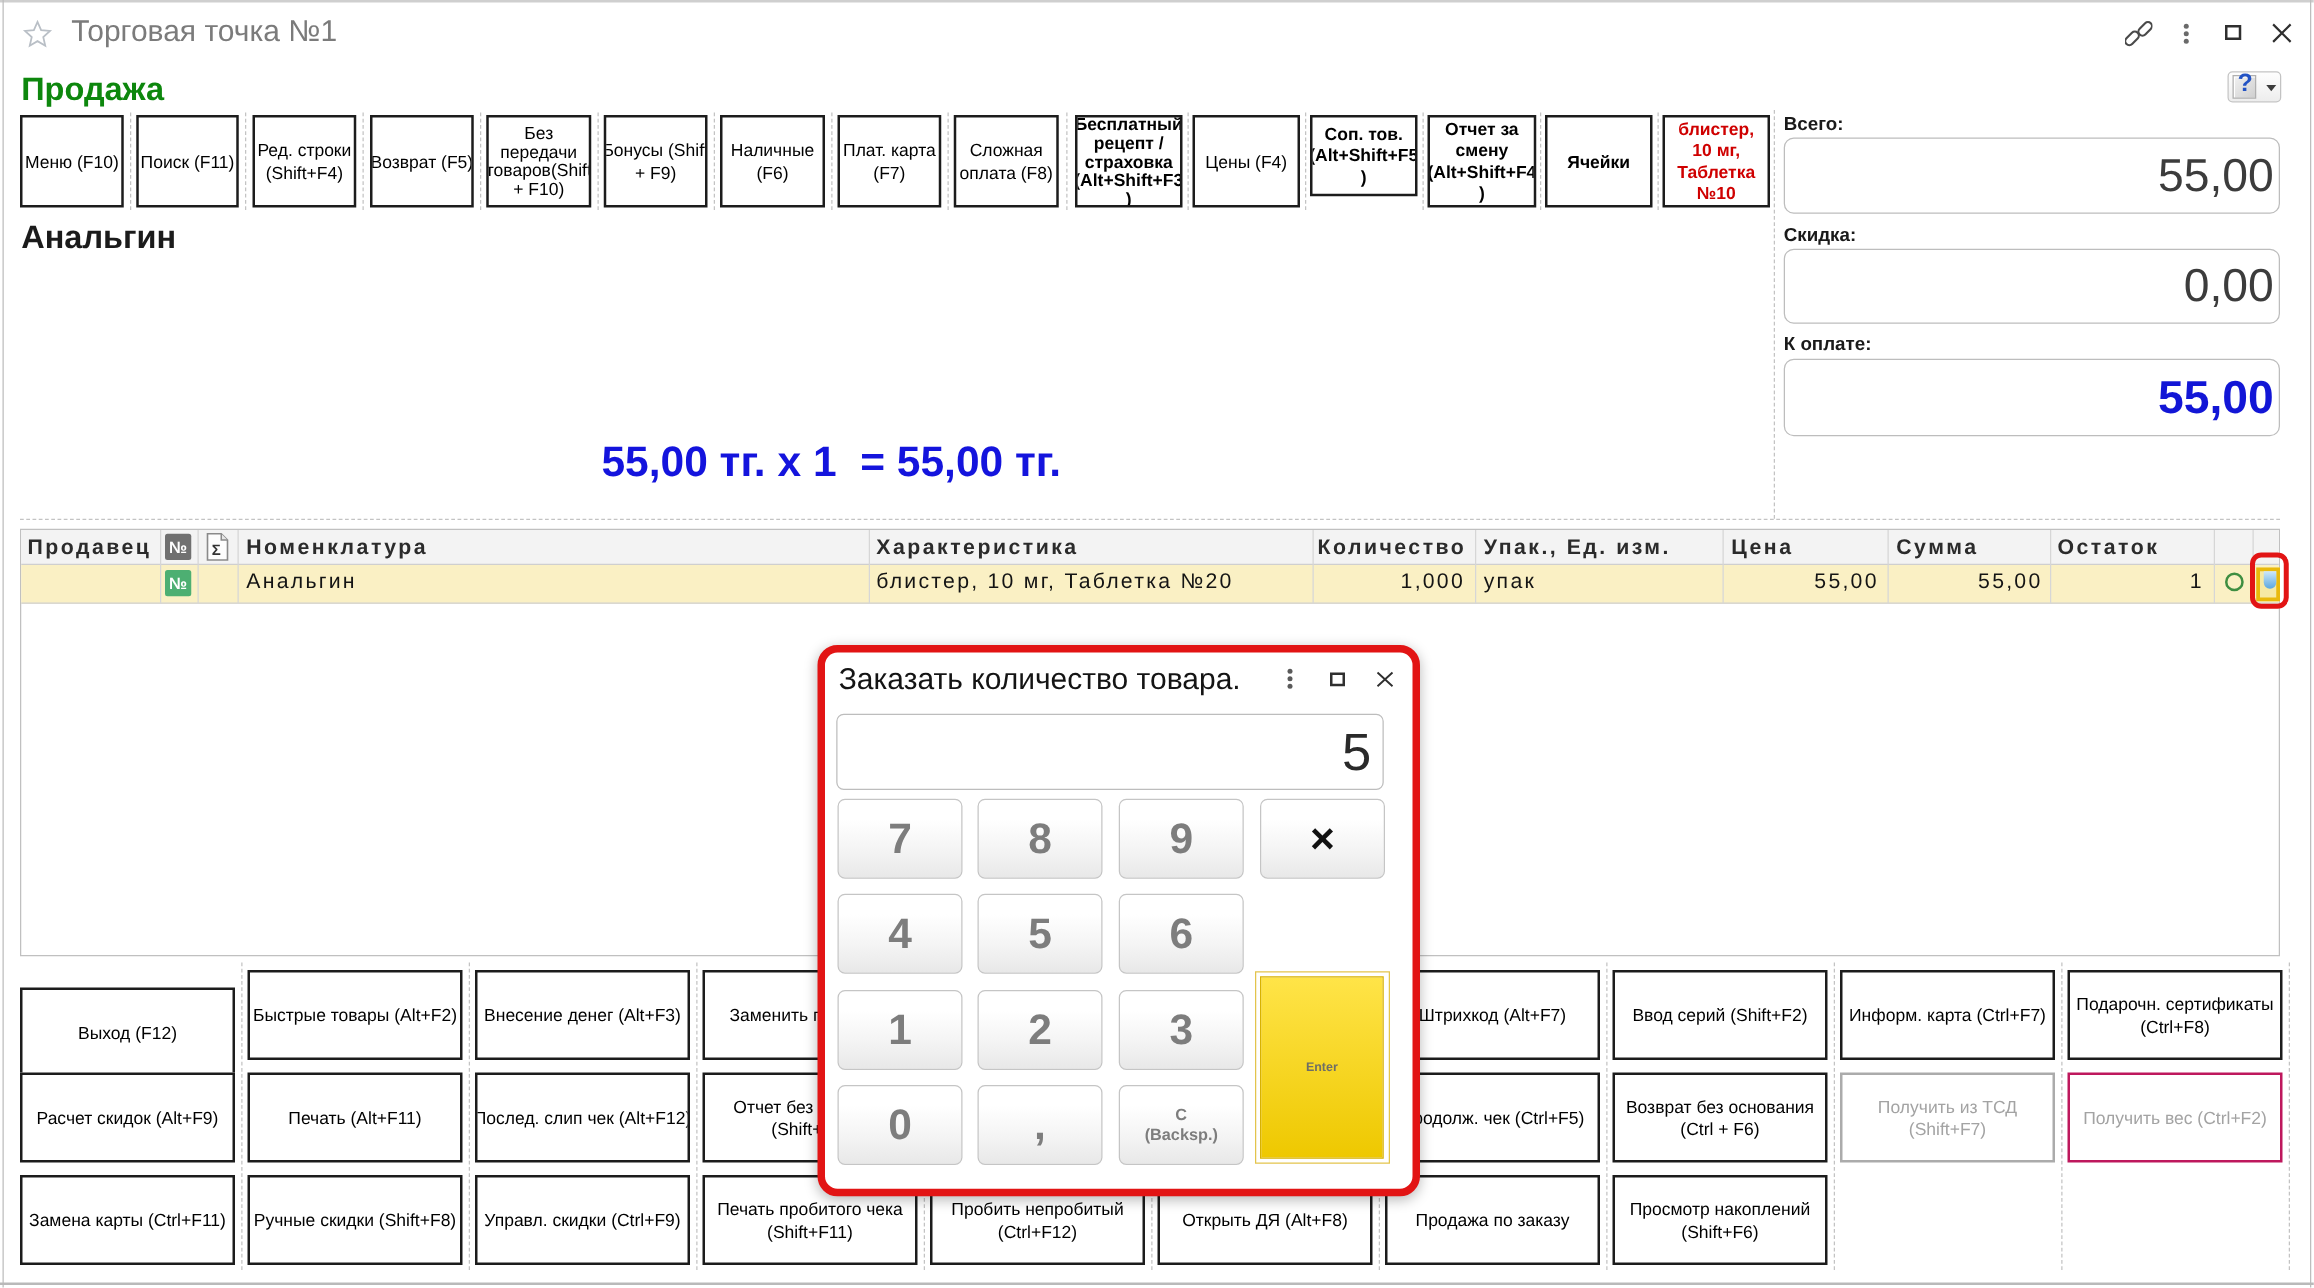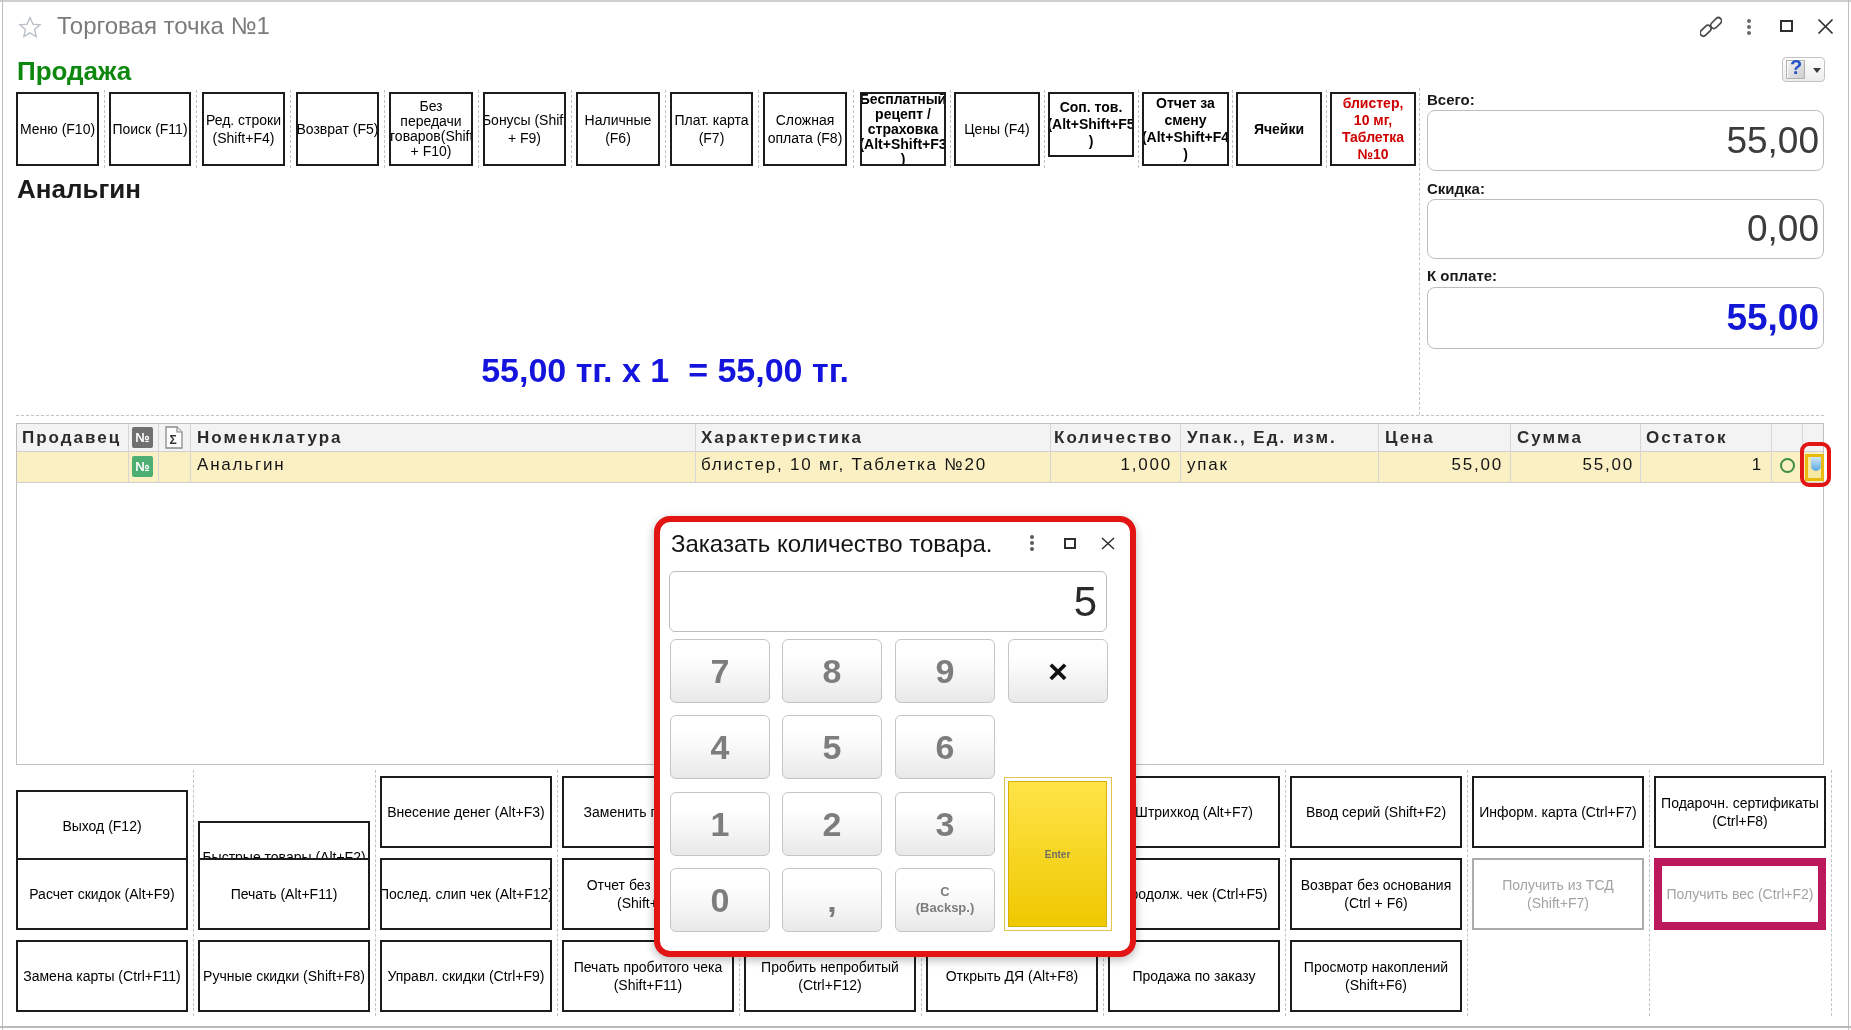--- a/index.html
+++ b/index.html
@@ -155,21 +155,21 @@
 <div class="dcell" style="left:1510px;top:455px;width:124px;text-align:right;">55,00</div>
 <div class="dcell" style="left:1640px;top:455px;width:123px;text-align:right;">1</div>
 <div class="abs" style="left:1780px;top:458px;width:15px;height:15px;border:2px solid #3e8e41;border-radius:50%;box-sizing:border-box;"></div>
 <div class="abs" style="left:1805px;top:454px;width:19px;height:27px;background:#f6e9a4;border:3px solid #e9b90c;box-sizing:border-box;">
 <div class="abs" style="left:3px;top:0px;width:10px;height:14px;background:linear-gradient(#cfe8f8,#5aa7e0);border-radius:0 0 5px 5px;"></div>
   </div>
 <div class="abs" style="left:1800px;top:442px;width:31px;height:45px;border:4px solid #e21414;border-radius:9px;box-sizing:border-box;"></div>
 <div class="btn" style="left:16px;top:776px;width:172px;height:72px;margin-top:14px;">
     <span>Выход (F12)</span>
   </div>
-<div class="btn" style="left:198px;top:776px;width:172px;height:72px;margin-top:45px;">
+<div class="btn" style="left:198px;top:776px;width:172px;height:72px;">
     <span>Быстрые товары (Alt+F2)</span>
   </div>
 <div class="btn" style="left:380px;top:776px;width:172px;height:72px;">
     <span>Внесение денег (Alt+F3)</span>
   </div>
 <div class="btn" style="left:562px;top:776px;width:172px;height:72px;">
     <span>Заменить продавца</span>
   </div>
 <div class="btn" style="left:744px;top:776px;width:172px;height:72px;">
     <span>Отмена чека (Alt+F5)</span>
@@ -209,21 +209,21 @@
   </div>
 <div class="btn" style="left:1108px;top:858px;width:172px;height:72px;">
     <span>Продолж. чек (Ctrl+F5)</span>
   </div>
 <div class="btn" style="left:1290px;top:858px;width:172px;height:72px;">
     <span>Возврат без основания<br>(Ctrl + F6)</span>
   </div>
 <div class="btn" style="left:1472px;top:858px;width:172px;height:72px;color:#a3a3a3;border:2px solid #ababab;">
     <span>Получить из ТСД<br>(Shift+F7)</span>
   </div>
-<div class="btn" style="left:1654px;top:858px;width:172px;height:72px;color:#a3a3a3;border:8px solid #be185d;">
+<div class="btn" style="left:1654px;top:858px;width:172px;height:72px;color:#a3a3a3;border:2px solid #be185d;">
     <span>Получить вес (Ctrl+F2)</span>
   </div>
 <div class="btn" style="left:16px;top:940px;width:172px;height:72px;">
     <span>Замена карты (Ctrl+F11)</span>
   </div>
 <div class="btn" style="left:198px;top:940px;width:172px;height:72px;">
     <span>Ручные скидки (Shift+F8)</span>
   </div>
 <div class="btn" style="left:380px;top:940px;width:172px;height:72px;">
     <span>Управл. скидки (Ctrl+F9)</span>

